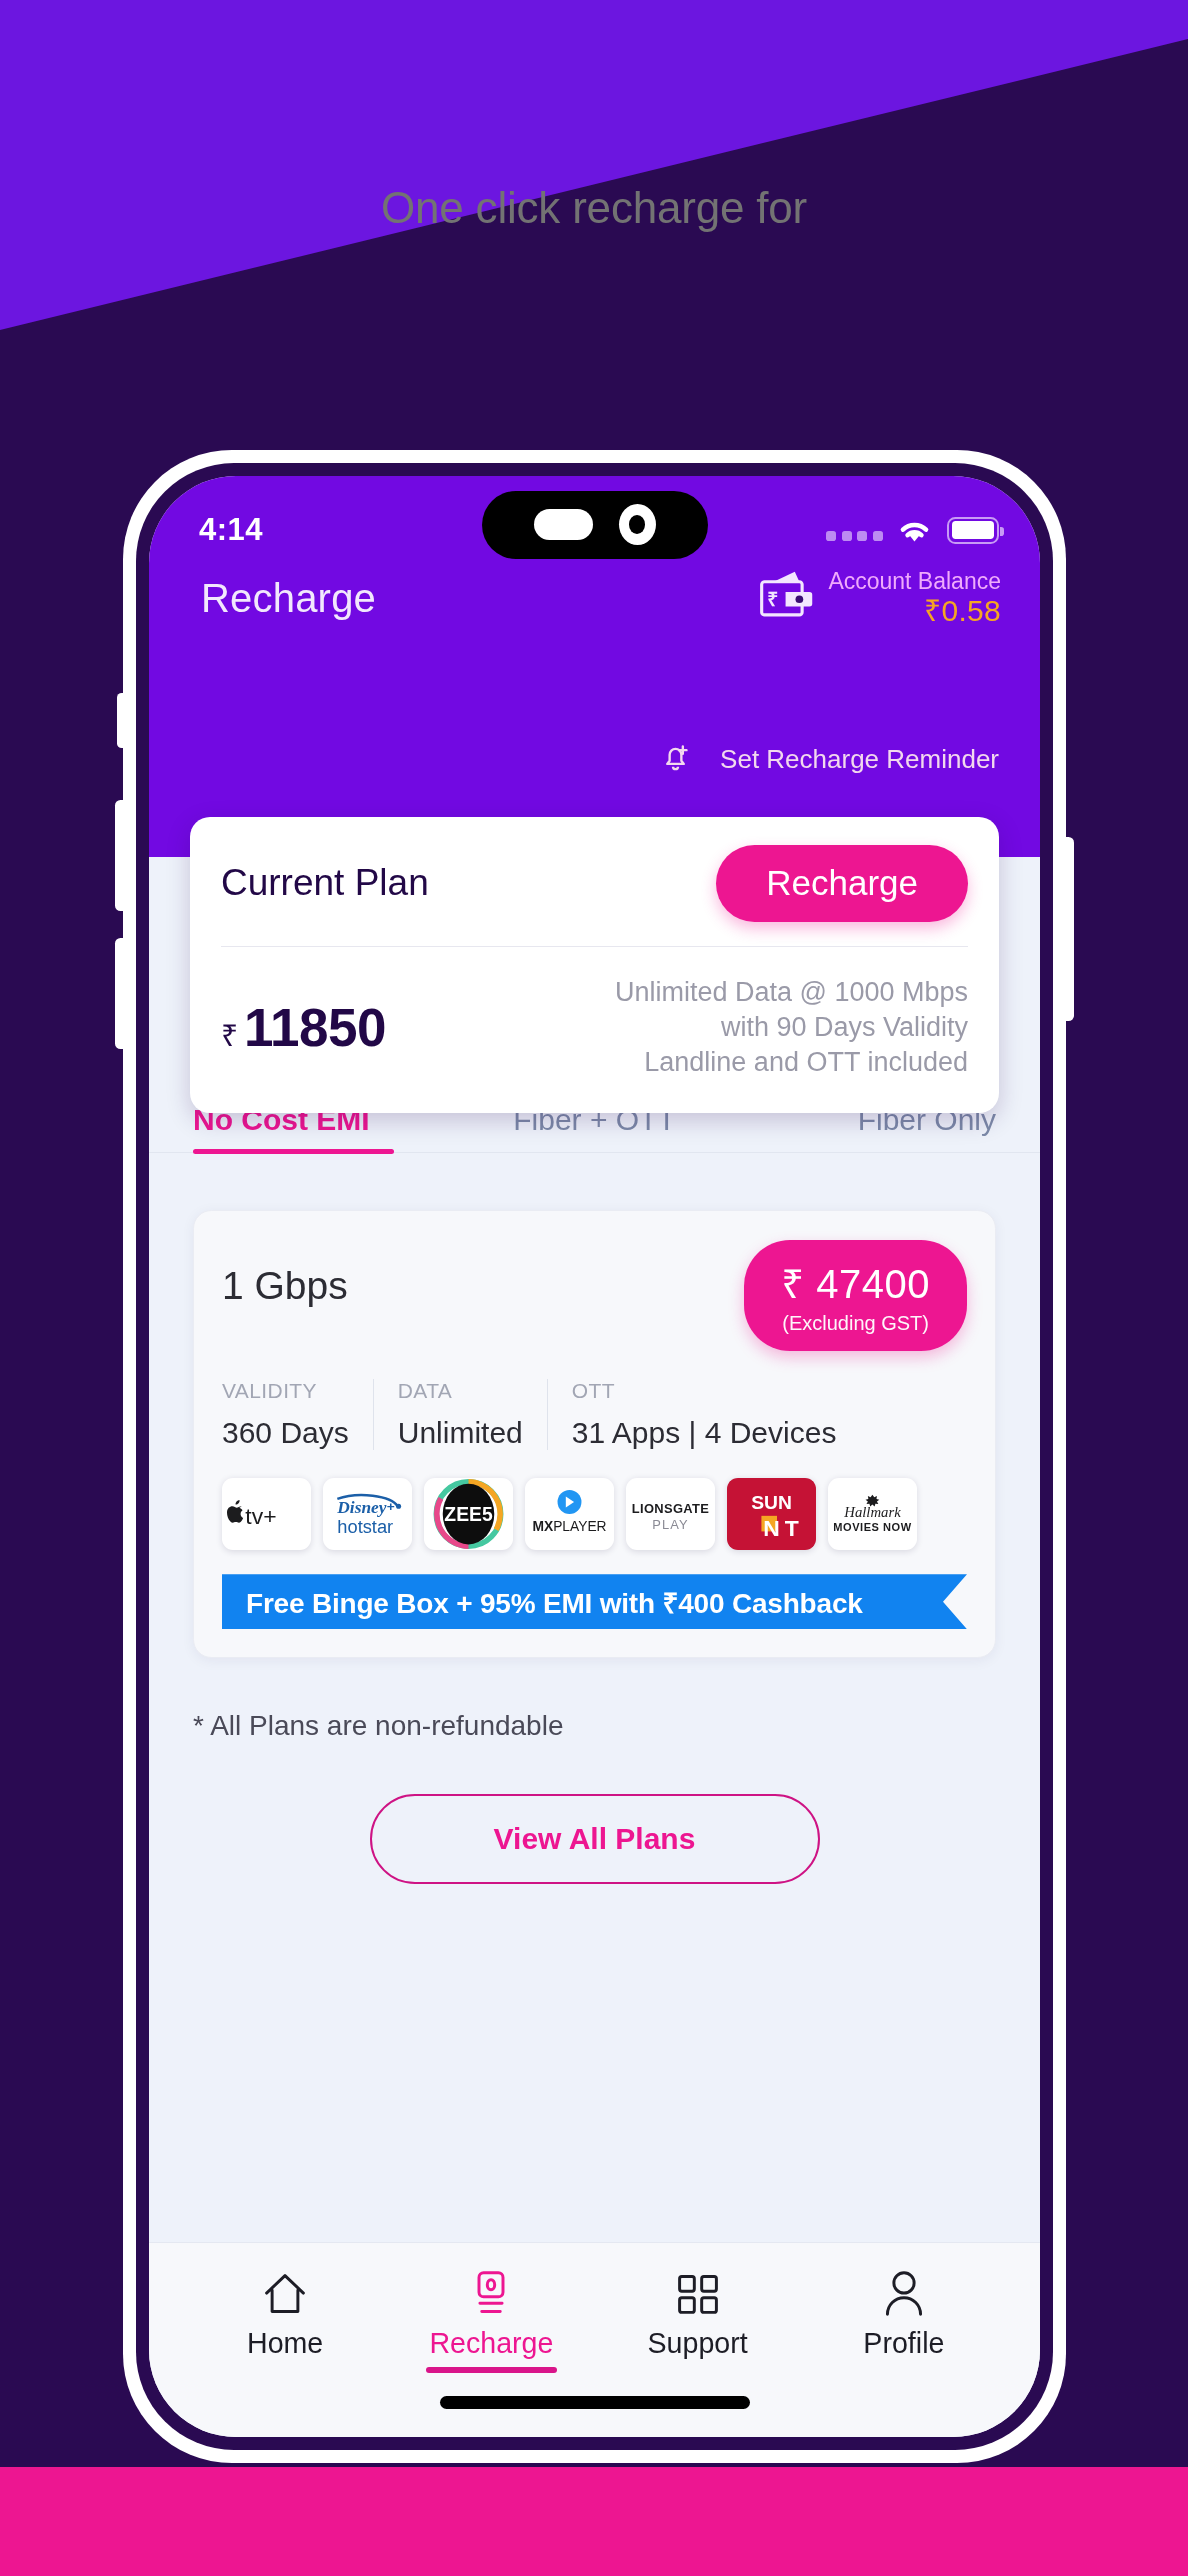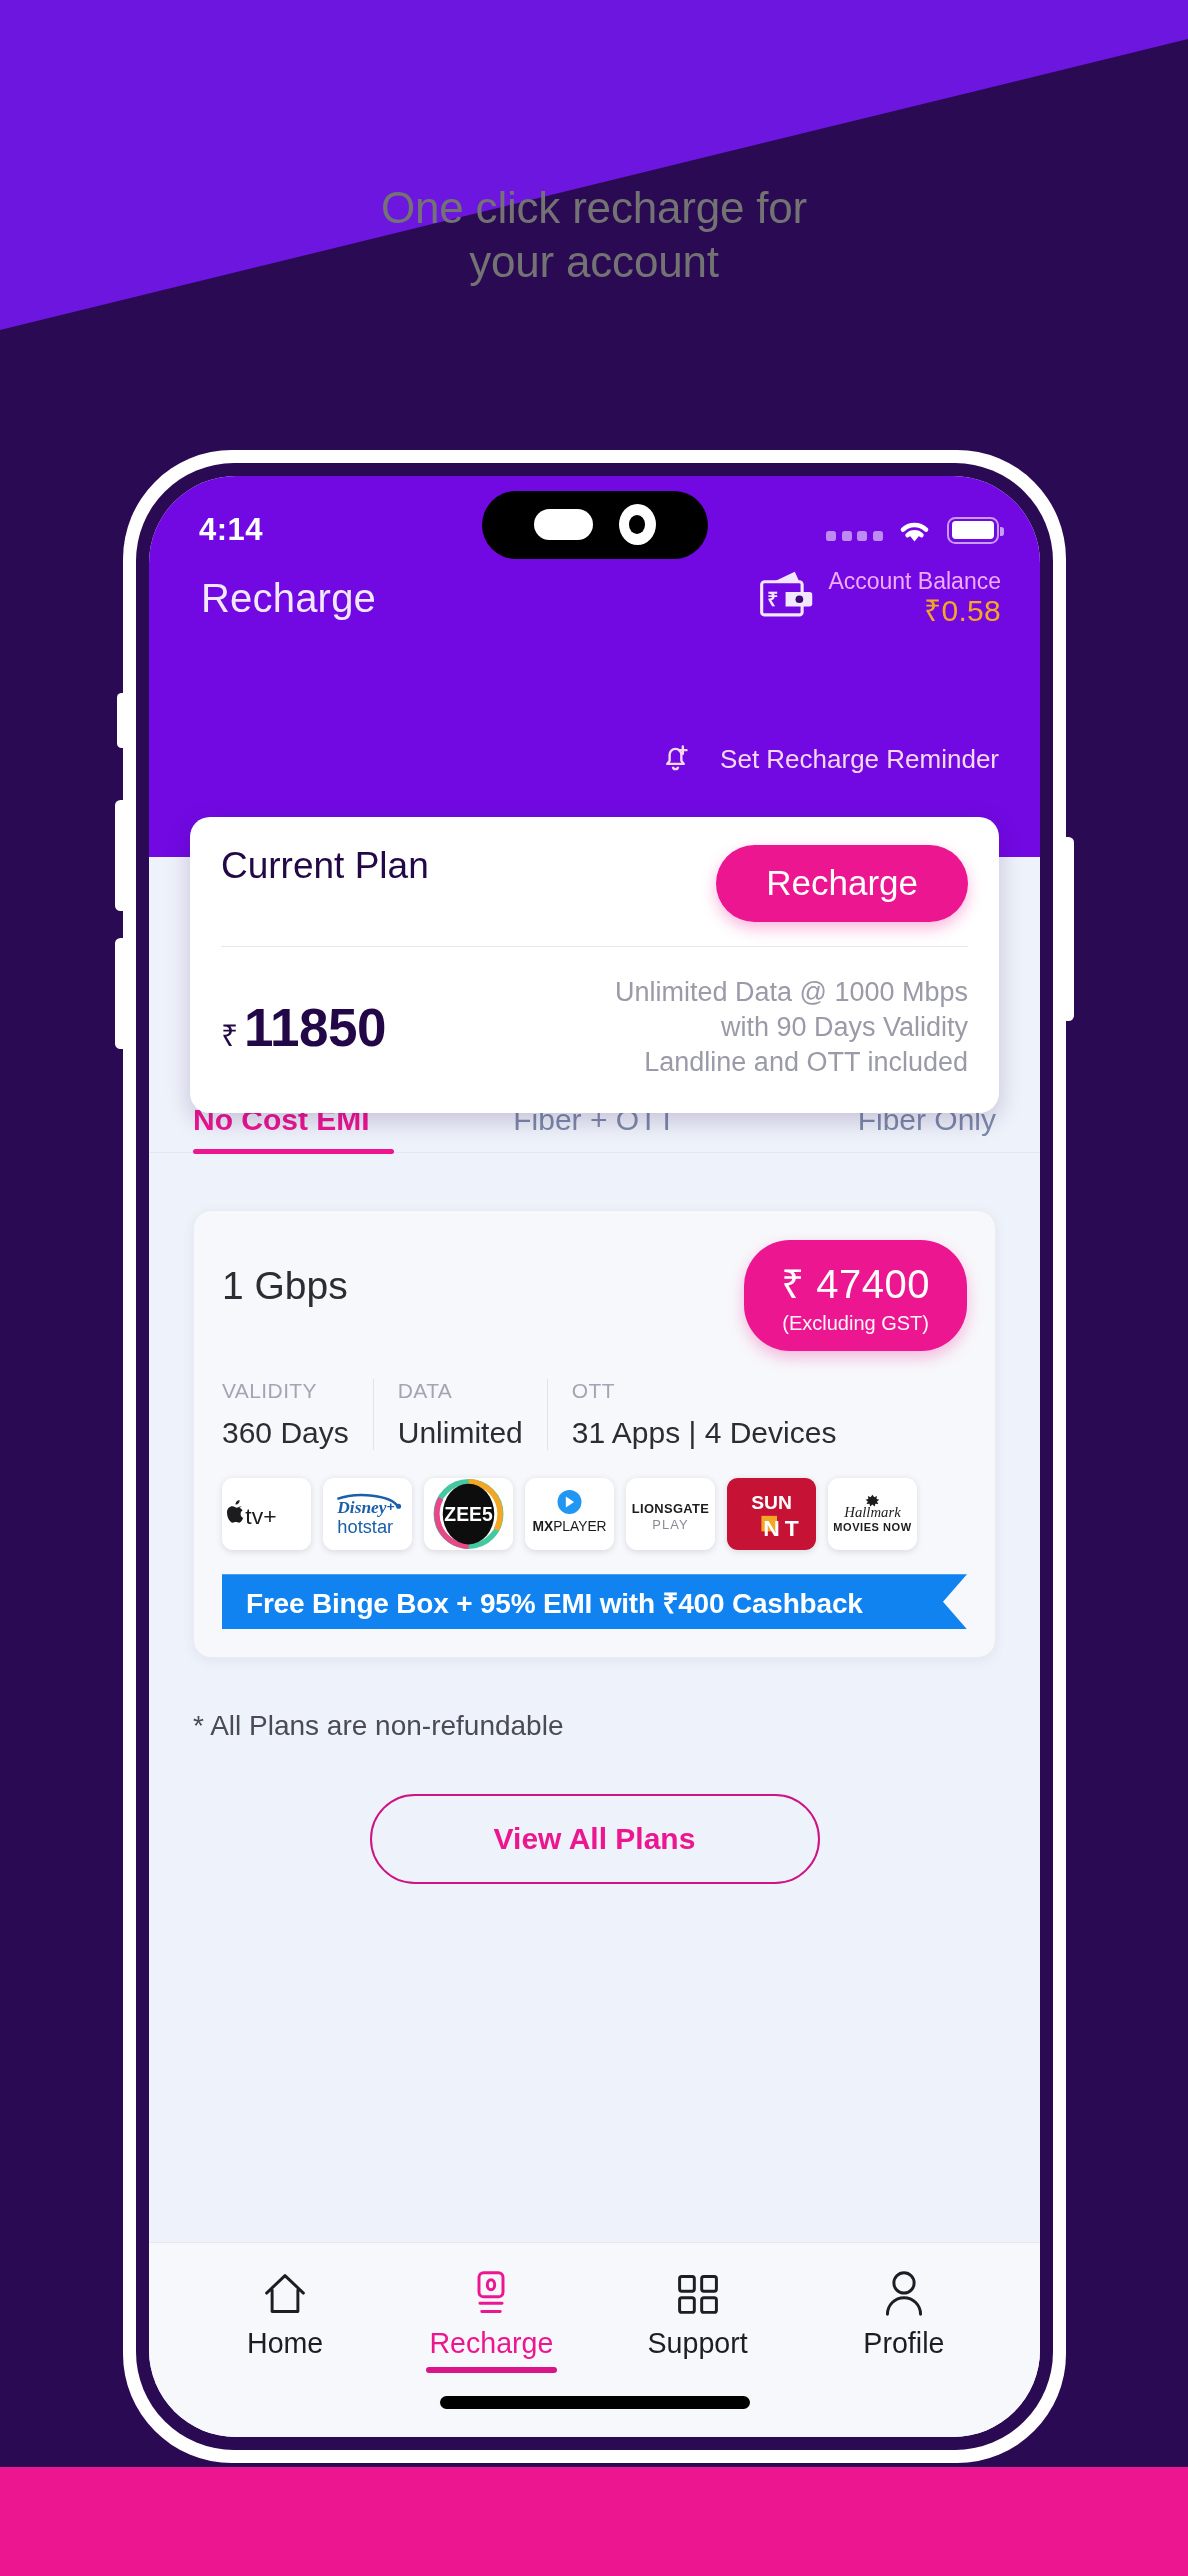--- a/index.html
+++ b/index.html
@@ -107,21 +107,21 @@
   .reminder-text { color:#F3D8EE; font-size:26px; }
 
   
   .plan-card {
     position:absolute; left:41px; right:41px; top:341px;
     background:#fff; border-radius:20px;
     box-shadow:0 7.4px 24px rgba(40,5,80,.20);
     padding:28px 31px 33px 31px;
     z-index:4;
   }
-  .plan-card-top { display:flex; justify-content:space-between; }
+  .plan-card-top { display:flex; align-items:center; justify-content:space-between; }
   .plan-card-title { color:#220847; font-size:37px; font-weight:400; }
   .recharge-btn {
     background:#ED1691; color:#fff; font-size:35px;
     border:none; border-radius:41px; padding:18.4px 50px;
     box-shadow:0 6.4px 14.7px rgba(237,22,145,.30);
     cursor:pointer; font-family:inherit;
   }
   .plan-divider { height:0.9px; background:#E7E7EF; margin:24px 0 0 0; }
   .plan-card-bot { display:flex; align-items:center; justify-content:space-between; padding-top:28px; }
   .plan-price { color:#220847; font-size:53px; font-weight:700; letter-spacing:-0.5px; white-space:nowrap; }
@@ -213,21 +213,20 @@
   }
 </style>
 </head>
 <body>
 
 <div id="promo-bg">
   <div id="promo-diag"></div>
   <div id="promo-bottom-band"></div>
   <div id="promo-heading">
     <span class="ln">One click recharge for</span>
-    <span class="ln">your account</span>
   </div>
 </div>
 
 <div id="phone">
   <div class="bezel-outer"></div>
   <div class="bezel-inner"></div>
 
   <div class="btn-side" id="btn-mute"></div>
   <div class="btn-side" id="btn-volup"></div>
   <div class="btn-side" id="btn-voldn"></div>

